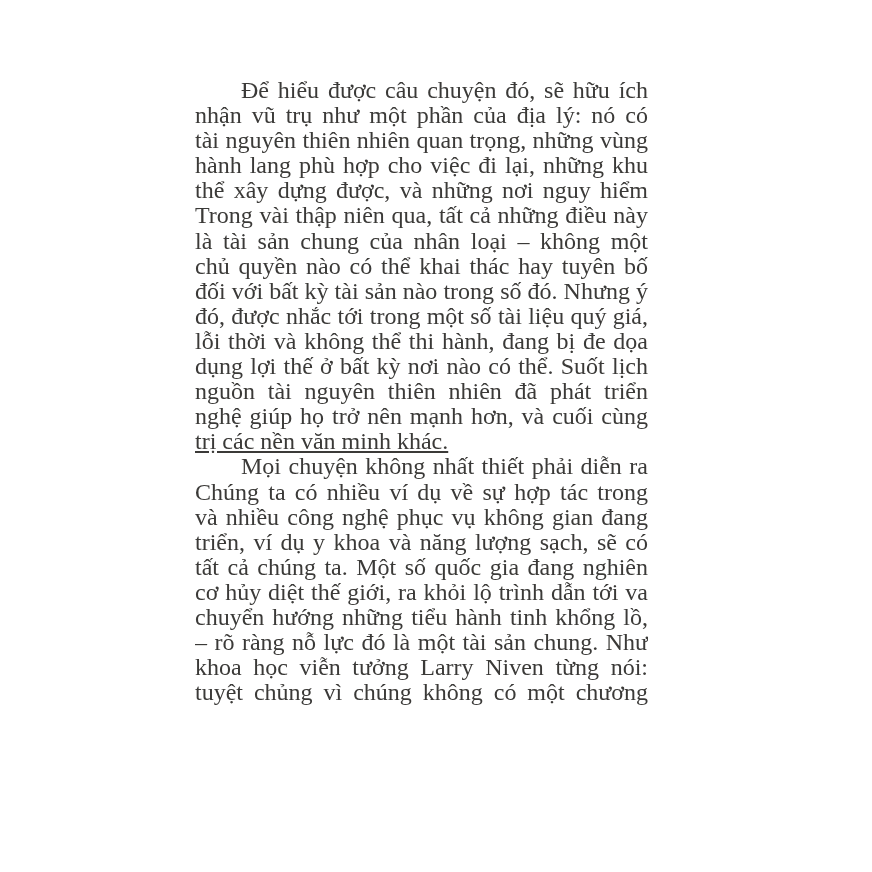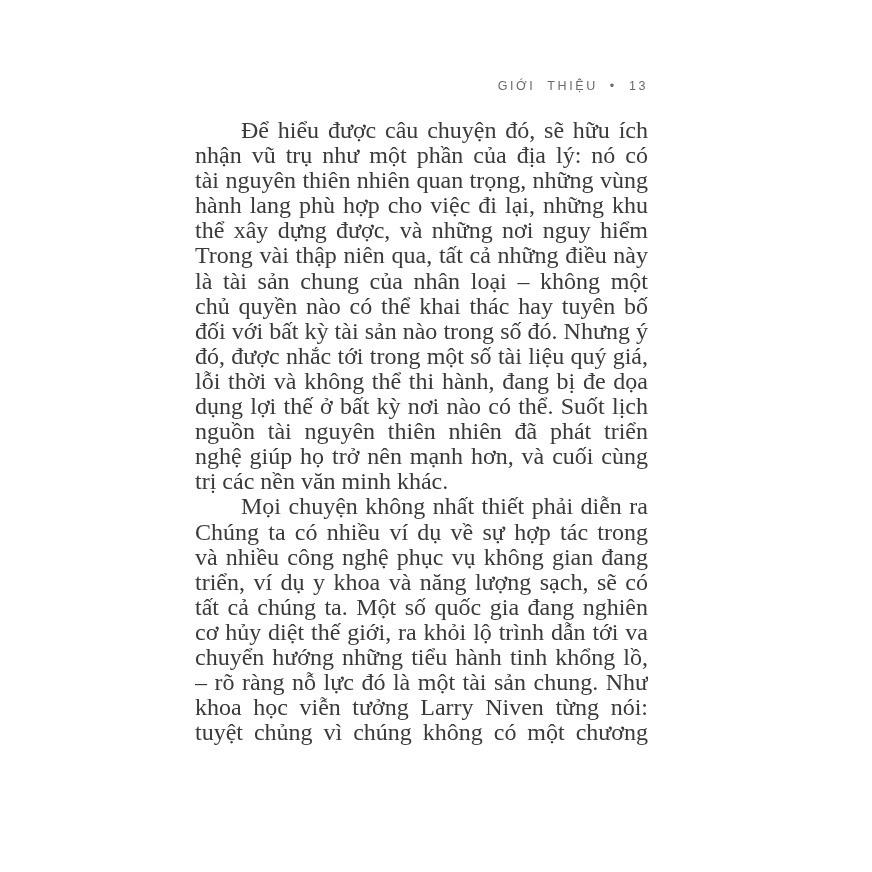--- a/index.html
+++ b/index.html
@@ -46,29 +46,29 @@
     text-justify: inter-word;
     white-space: normal;
     overflow: hidden;
   }
   .line.indent {
     padding-left: 46px;
   }
   .line.short {
     text-align: right;
     text-align-last: left;
+    text-decoration: underline;
   }
 </style>
 </head>
 <body>
 
 <div id="canvas" style="--bg-color: #ffffff; --header-color: #6a6a6a; --body-color: #3b3a38;">
   <div id="text-column">
 
-    <div class="running-header">GIỚI THIỆU • 13</div>
 
     <div class="body-text">
 
       <div>
         <div class="line indent">Để hiểu được câu chuyện đó, sẽ hữu ích nếu nhìn</div>
         <div class="line">nhận vũ trụ như một phần của địa lý: nó có những đường</div>
         <div class="line">tài nguyên thiên nhiên quan trọng, những vùng đất có</div>
         <div class="line">hành lang phù hợp cho việc đi lại, những khu vực có</div>
         <div class="line">thể xây dựng được, và những nơi nguy hiểm cần tránh.</div>
         <div class="line">Trong vài thập niên qua, tất cả những điều này được coi</div>

